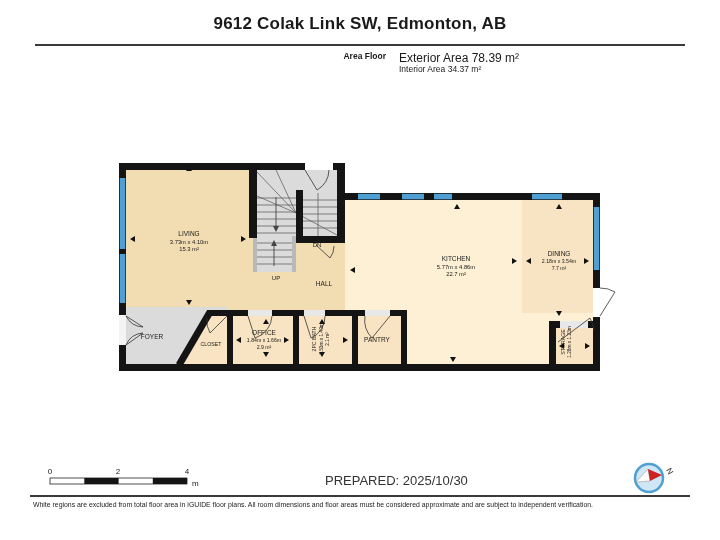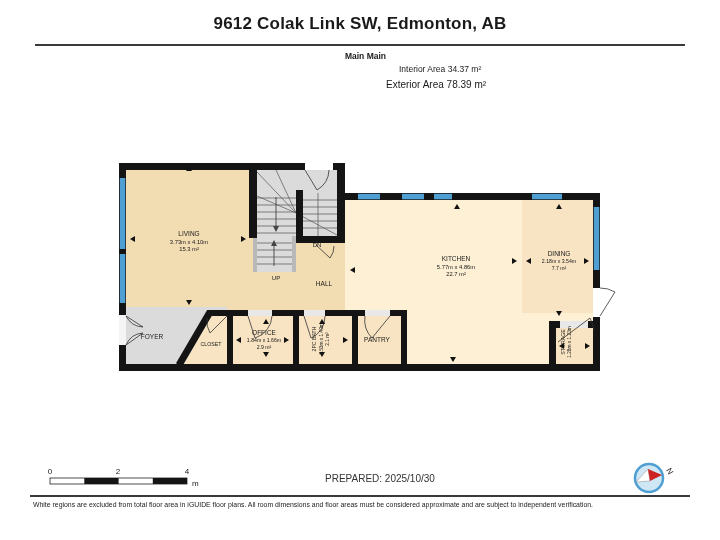--- a/index.html
+++ b/index.html
@@ -5,39 +5,39 @@
   html,body{margin:0;padding:0;background:#fff;}
   .page{position:relative;width:720px;height:540px;background:#fff;overflow:hidden;
         font-family:"Liberation Sans",sans-serif;color:#1a1a1a;}
   .title{position:absolute;top:14px;left:0;width:720px;text-align:center;
          font-size:17px;font-weight:bold;letter-spacing:.2px;}
   .rule{position:absolute;height:2px;background:#3a3a3a;}
   .rule.top{top:44px;left:35px;width:650px;}
   .rule.bottom{top:495px;left:30px;width:660px;}
   .floorinfo-label{position:absolute;top:51px;left:322px;width:64px;
                    font-size:8.5px;font-weight:bold;text-align:right;}
-  .floorinfo-line1{position:absolute;top:51px;left:386px;font-size:10px;margin-top:28px;}
+  .floorinfo-line1{position:absolute;top:51px;left:399px;font-size:12px;}
   .floorinfo-line2{position:absolute;top:64px;left:399px;font-size:8.5px;}
-  .prepared{position:absolute;top:473px;left:325px;font-size:10px;color:#333;}
+  .prepared{position:absolute;top:473px;left:325px;font-size:13px;color:#333;}
   .disclaimer{position:absolute;top:501px;left:33px;width:660px;font-size:6.9px;color:#222;}
   svg text{font-family:"Liberation Sans",sans-serif;fill:#1a1a1a;}
   .roomname{font-size:6.5px;}
   .roomdims{font-size:5.8px;}
   .roomsmall{font-size:5.2px;}
   .stairlbl{font-size:6px;}
   .scaletick{font-size:8px;}
 </style>
 </head>
 <body>
 
 <div class="page">
 
   <div class="title">9612 Colak Link SW, Edmonton, AB</div>
   <div class="rule top"></div>
-  <div class="floorinfo-label">Main Main</div>
+  <div class="floorinfo-label">Area Floor</div>
   <div class="floorinfo-line1">Exterior Area 78.39 m²</div>
   <div class="floorinfo-line2">Interior Area 34.37 m²</div>
 
   <svg width="720" height="540" viewBox="0 0 720 540" style="position:absolute;top:0;left:0">
 
     <g>
       <rect x="126" y="170" width="211" height="143" fill="#f2dcb2"></rect>
       <rect x="337" y="243" width="8" height="70" fill="#f2dcb2"></rect>
       <rect x="345" y="200" width="177" height="164" fill="#fdf0d5"></rect>
       <rect x="522" y="313" width="71" height="51" fill="#fdf0d5"></rect>

